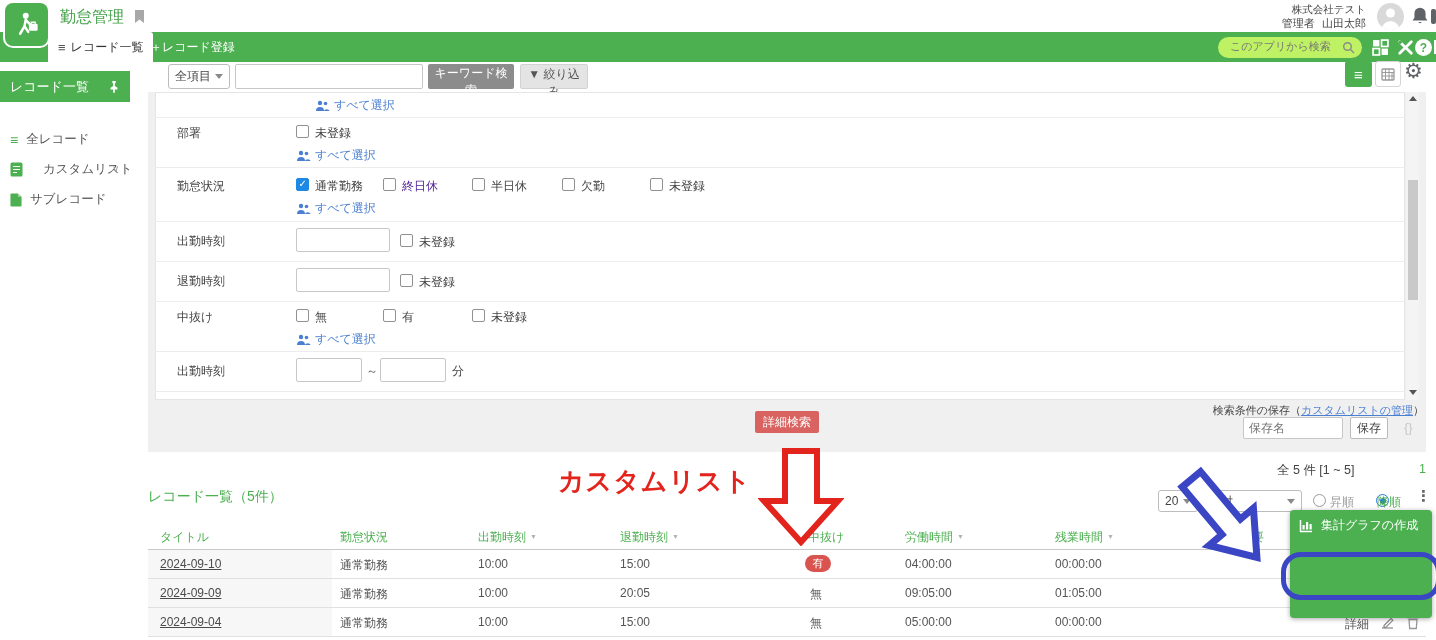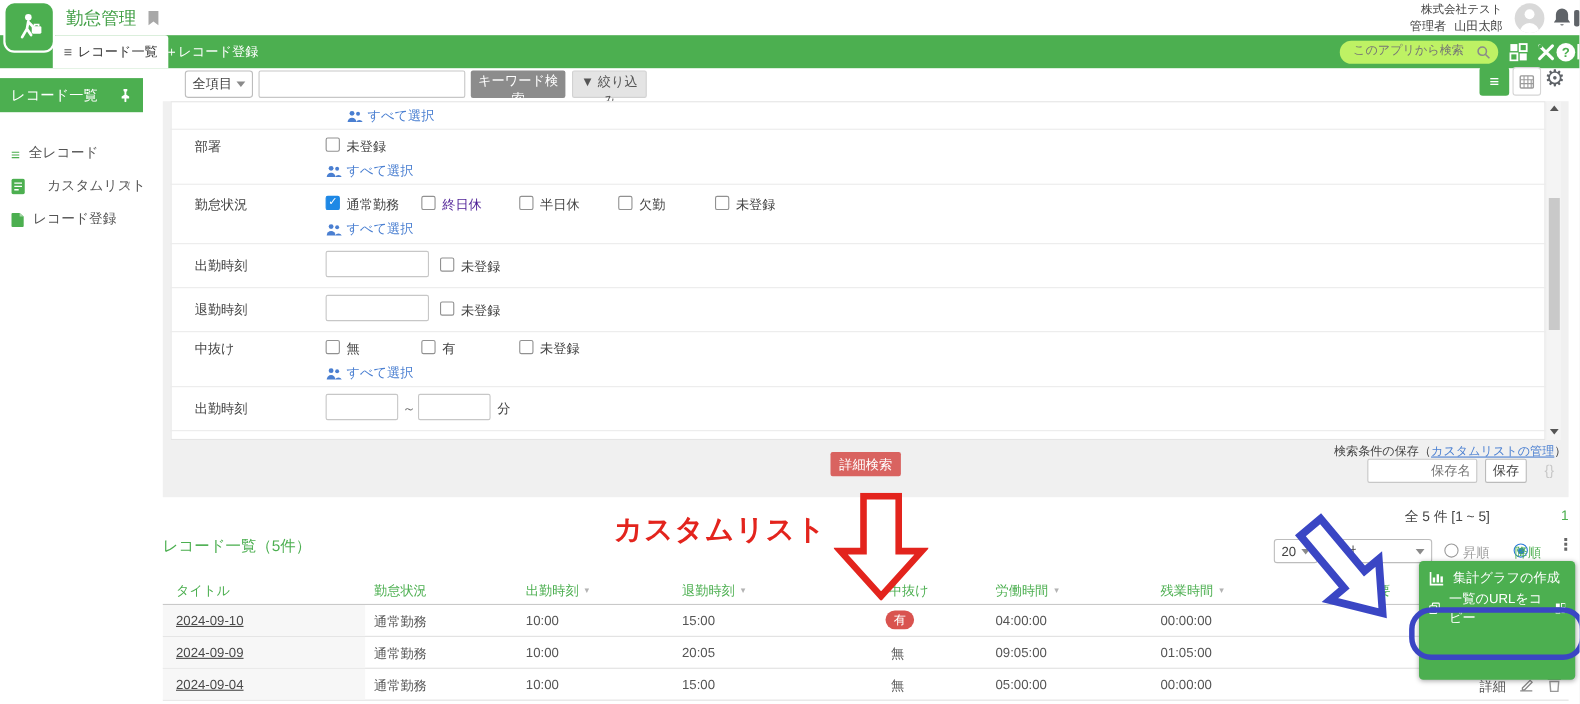--- a/index.html
+++ b/index.html
@@ -130,21 +130,21 @@
     <path d="M3 4.5h7M3 7.5h7M3 10.5h4" stroke="#fff" stroke-width="1.2"></path>
   </svg>
   <span style="color:#555;font-size:12.5px">カスタムリスト</span>
 </div>
 <span class="abs" style="left:112px;top:163px;color:#999;font-size:10px">∨</span>
 <div class="abs" style="left:10px;top:191px;display:flex;align-items:center;gap:8px">
   <svg width="12" height="14" viewBox="0 0 13 15">
     <path d="M0.5 1.5A1 1 0 0 1 1.5 0.5h7L12.5 4v9.5a1 1 0 0 1-1 1h-10a1 1 0 0 1-1-1z" fill="#4caf50"></path>
     <path d="M8.5 0.5 12.5 4h-4z" fill="#a5d6a7"></path>
   </svg>
-  <span style="color:#555;font-size:12.5px">レコード登録</span>
+  <span style="color:#555;font-size:12.5px">サブレコード</span>
 </div>
 
 
 <div class="abs sel" style="left:168px;top:64px;width:62px;height:25px">
   <span>全項目</span>
   <span class="chev"></span>
 </div>
 <input class="abs inp" style="left: 235px; top: 64px; width: 188px; height: 25px;">
 <button class="abs btn-dark" style="left:428px;top:64px;width:86px;height:25px">キーワード検索</button>
 <button class="abs btn-lite" style="left:520px;top:64px;width:68px;height:25px">▼ 絞り込み</button>
@@ -261,21 +261,21 @@
   <div class="abs" style="left:3px;top:4px;width:0;height:0;border-left:4px solid transparent;border-right:4px solid transparent;border-bottom:5px solid #555"></div>
   <div class="abs" style="left:1.5px;top:88px;width:10px;height:120px;background:#c9c9c9"></div>
   <div class="abs" style="left:3px;top:298px;width:0;height:0;border-left:4px solid transparent;border-right:4px solid transparent;border-top:5px solid #555"></div>
 </div>
 
 
 <button class="abs" style="left:755px;top:411px;width:64px;height:22px;background:#d96360;color:#fff;border:none;border-radius:2px;font-size:12px">詳細検索</button>
 <div class="abs" style="left:1150px;top:403px;width:274px;text-align:right;font-size:11px;color:#444">
   <span>検索条件の保存（</span><span class="link" style="text-decoration:underline">カスタムリストの管理</span><span>）</span>
 </div>
-<input class="abs inp" style="left: 1243px; top: 417px; width: 100px; height: 22px; text-align: right;" placeholder="保存名">
+<input class="abs inp" style="left: 1243px; top: 417px; width: 100px; height: 22px;" placeholder="保存名">
 <button class="abs" style="left:1350px;top:417px;width:38px;height:22px;background:#fff;border:1px solid #bbb;border-radius:2px;font-size:12px;color:#444">保存</button>
 <span class="abs" style="left:1404px;top:420px;color:#c8c8c8;font-size:13px">{}</span>
 
 
 <span class="abs annot-red" style="left:558px;top:464px;z-index:20">カスタムリスト</span>
 <svg class="abs" style="left:758px;top:448px;z-index:20" width="86" height="98" viewBox="0 0 86 98">
   <polygon points="27,3 59,3 59,53 80,53 43,94 6,53 27,53" fill="#fff" stroke="#e3241d" stroke-width="6"></polygon>
 </svg>
 
 
@@ -357,33 +357,20 @@
 <div class="abs" style="left:1290px;top:510px;width:142px;height:108px;background:#4caf50;border-radius:4px;box-shadow:0 1px 5px rgba(0,0,0,.35);z-index:10;padding-top:2px;box-sizing:border-box">
   <div class="menu-item">
     <svg width="14" height="14" viewBox="0 0 14 14">
       <path d="M1.5 1v11.5H13" stroke="#fff" stroke-width="1.5" fill="none"></path>
       <rect x="3.5" y="6" width="2.2" height="4.5" fill="#fff"></rect>
         <rect x="7" y="3" width="2.2" height="7.5" fill="#fff"></rect>
         <rect x="10.5" y="5" width="2.2" height="5.5" fill="#fff"></rect>
     </svg>
     <span>集計グラフの作成</span>
   </div>
-  <div class="menu-item">
-    <svg width="13" height="14" viewBox="0 0 13 14">
-      <rect x="4" y="1" width="8" height="9" rx="1" fill="none" stroke="#fff" stroke-width="1.3"></rect>
-      <rect x="1" y="4" width="8" height="9" rx="1" fill="#4caf50" stroke="#fff" stroke-width="1.3"></rect>
-    </svg>
-    <span>一覧のURLをコピー</span>
-    <svg width="12" height="12" viewBox="0 0 12 12" style="margin-left:2px">
-      <rect x="0.5" y="0.5" width="4.5" height="4.5" fill="#fff"></rect>
-        <rect x="7" y="0.5" width="4.5" height="4.5" fill="none" stroke="#fff"></rect>
-      <rect x="0.5" y="7" width="4.5" height="4.5" fill="none" stroke="#fff"></rect>
-        <rect x="7" y="7" width="4.5" height="4.5" fill="#fff"></rect>
-    </svg>
-  </div>
 </div>
 
 
 <div class="abs" style="left:1281px;top:552px;width:150px;height:38px;border:5px solid #3a46c4;border-radius:20px;z-index:12"></div>
 
 
 <svg class="abs" style="left:1163px;top:458px;z-index:15;transform:rotate(-40deg)" width="130" height="130" viewBox="0 0 130 130">
   <polygon points="53,8 77,8 77,70 94,70 65,110 36,70 53,70" fill="#fff" stroke="#3a46c4" stroke-width="7"></polygon>
 </svg>
 

